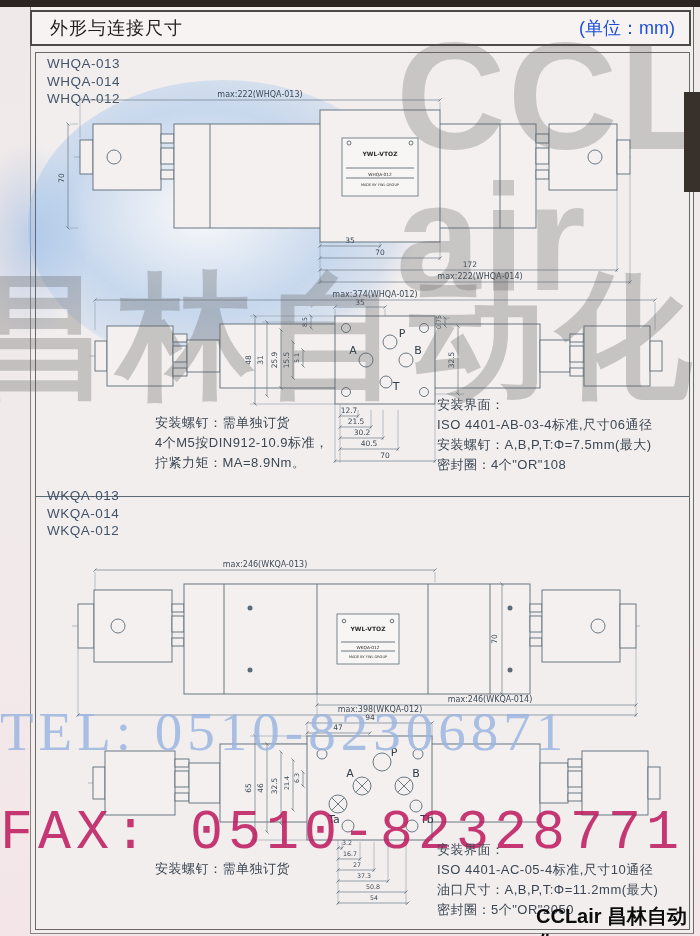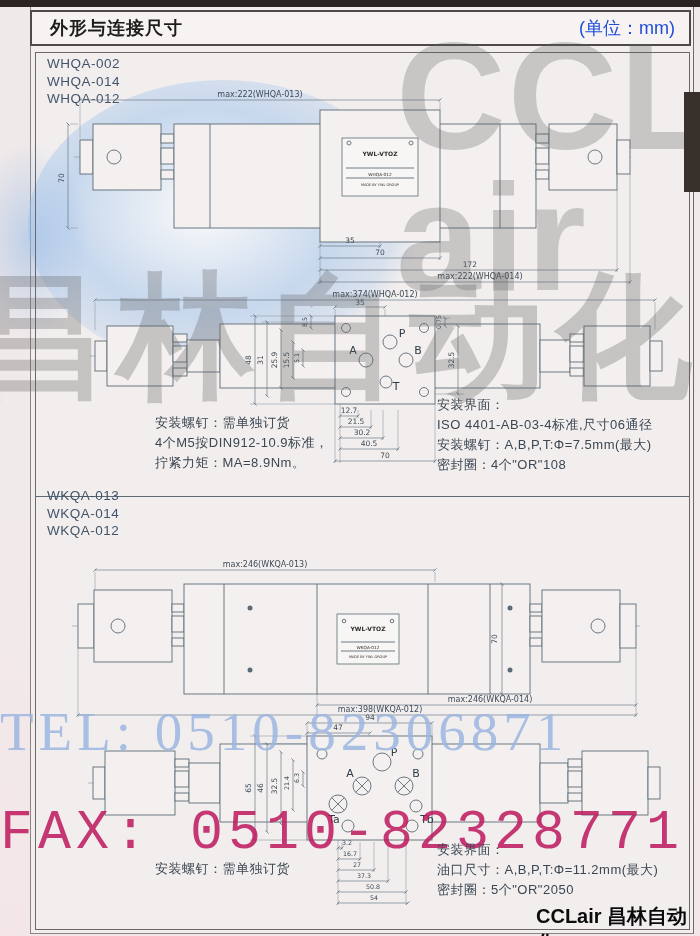--- a/index.html
+++ b/index.html
@@ -9,21 +9,21 @@
     font-family:"Liberation Sans","DejaVu Sans",sans-serif;
   }
   .abs{position:absolute}
   .top-strip{left:0;top:0;width:700px;height:7px;background:#2b2420;z-index:6}
   .right-bar{left:684px;top:92px;width:16px;height:100px;background:#38302a;z-index:6}
   .sheet{left:30px;top:7px;width:662px;height:926px;background:#f2eeee;
          border-left:1px solid #8a8580;border-right:1px solid #6e6a66;border-bottom:1px solid #8a8580;z-index:0}
   .header-bar{left:30px;top:10px;width:661px;height:36px;box-sizing:border-box;
       border:2px solid #4e4a46;background:#f6f3f2;display:flex;justify-content:space-between;
       align-items:center;padding:0 14px 0 18px;z-index:2}
-  .header-title{font-size:18px;font-weight:bold;color:#1f1d1b;letter-spacing:1px}
+  .header-title{font-size:18px;font-weight:normal;color:#1f1d1b;letter-spacing:1px}
   .header-unit{font-size:18px;color:#1d4ed8}
   .content-box{left:35px;top:52px;width:655px;height:878px;border:1px solid #6b6763;box-sizing:border-box;z-index:1}
   .divider{left:36px;top:496px;width:653px;height:0;border-top:1px solid #5c6a74;z-index:2}
   .models{font-size:13.5px;color:#42546a;line-height:17.5px;z-index:2;letter-spacing:0.5px}
   .m1{left:47px;top:55px}
   .m2{left:47px;top:487px}
   .notes{font-size:13px;color:#3b4752;line-height:20px;letter-spacing:0.5px;z-index:4}
   .n1{left:155px;top:413px}
   .n2{left:437px;top:395px}
   .n3{left:155px;top:858px;line-height:21px}
@@ -75,21 +75,21 @@
 
   <div class="abs header-bar">
     <span class="header-title">外形与连接尺寸</span>
     <span class="header-unit">(单位：mm)</span>
   </div>
 
   <div class="abs content-box"></div>
   <div class="abs divider"></div>
 
   <div class="abs models m1">
-    <div>WHQA-002</div>
+    <div>WHQA-013</div>
     <div>WHQA-014</div>
     <div>WHQA-012</div>
   </div>
 
   <svg id="wa" style="left:50px;top:86px" width="615" height="200" viewBox="0 0 615 200">
     <defs>
       <marker id="tkA" markerWidth="7" markerHeight="7" refX="3.5" refY="3.5" orient="auto">
         <path d="M1.2,5.8 L5.8,1.2" stroke="#55646f" stroke-width="1"></path>
       </marker>
     </defs>
@@ -418,20 +418,21 @@
       <text class="dt dt6" x="323" y="175">50.8</text>
       <text class="dt dt6" x="324" y="186">54</text>
     </g>
   </svg>
 
   <div class="abs notes n3">
     <div>安装螺钉：需单独订货</div>
   </div>
   <div class="abs notes n4">
     <div>安装界面：</div>
+    <div>ISO 4401-AC-05-4标准,尺寸10通径</div>
     <div>油口尺寸：A,B,P,T:Φ=11.2mm(最大)</div>
     <div>密封圈：5个"OR"2050</div>
   </div>
 
   <div class="abs wm-logo">
     <div>CCL</div>
     <div>air</div>
   </div>
   <div class="abs wm-cn">昌林自动化</div>
   <div class="abs wm-tel">TEL: 0510-82306871</div>

